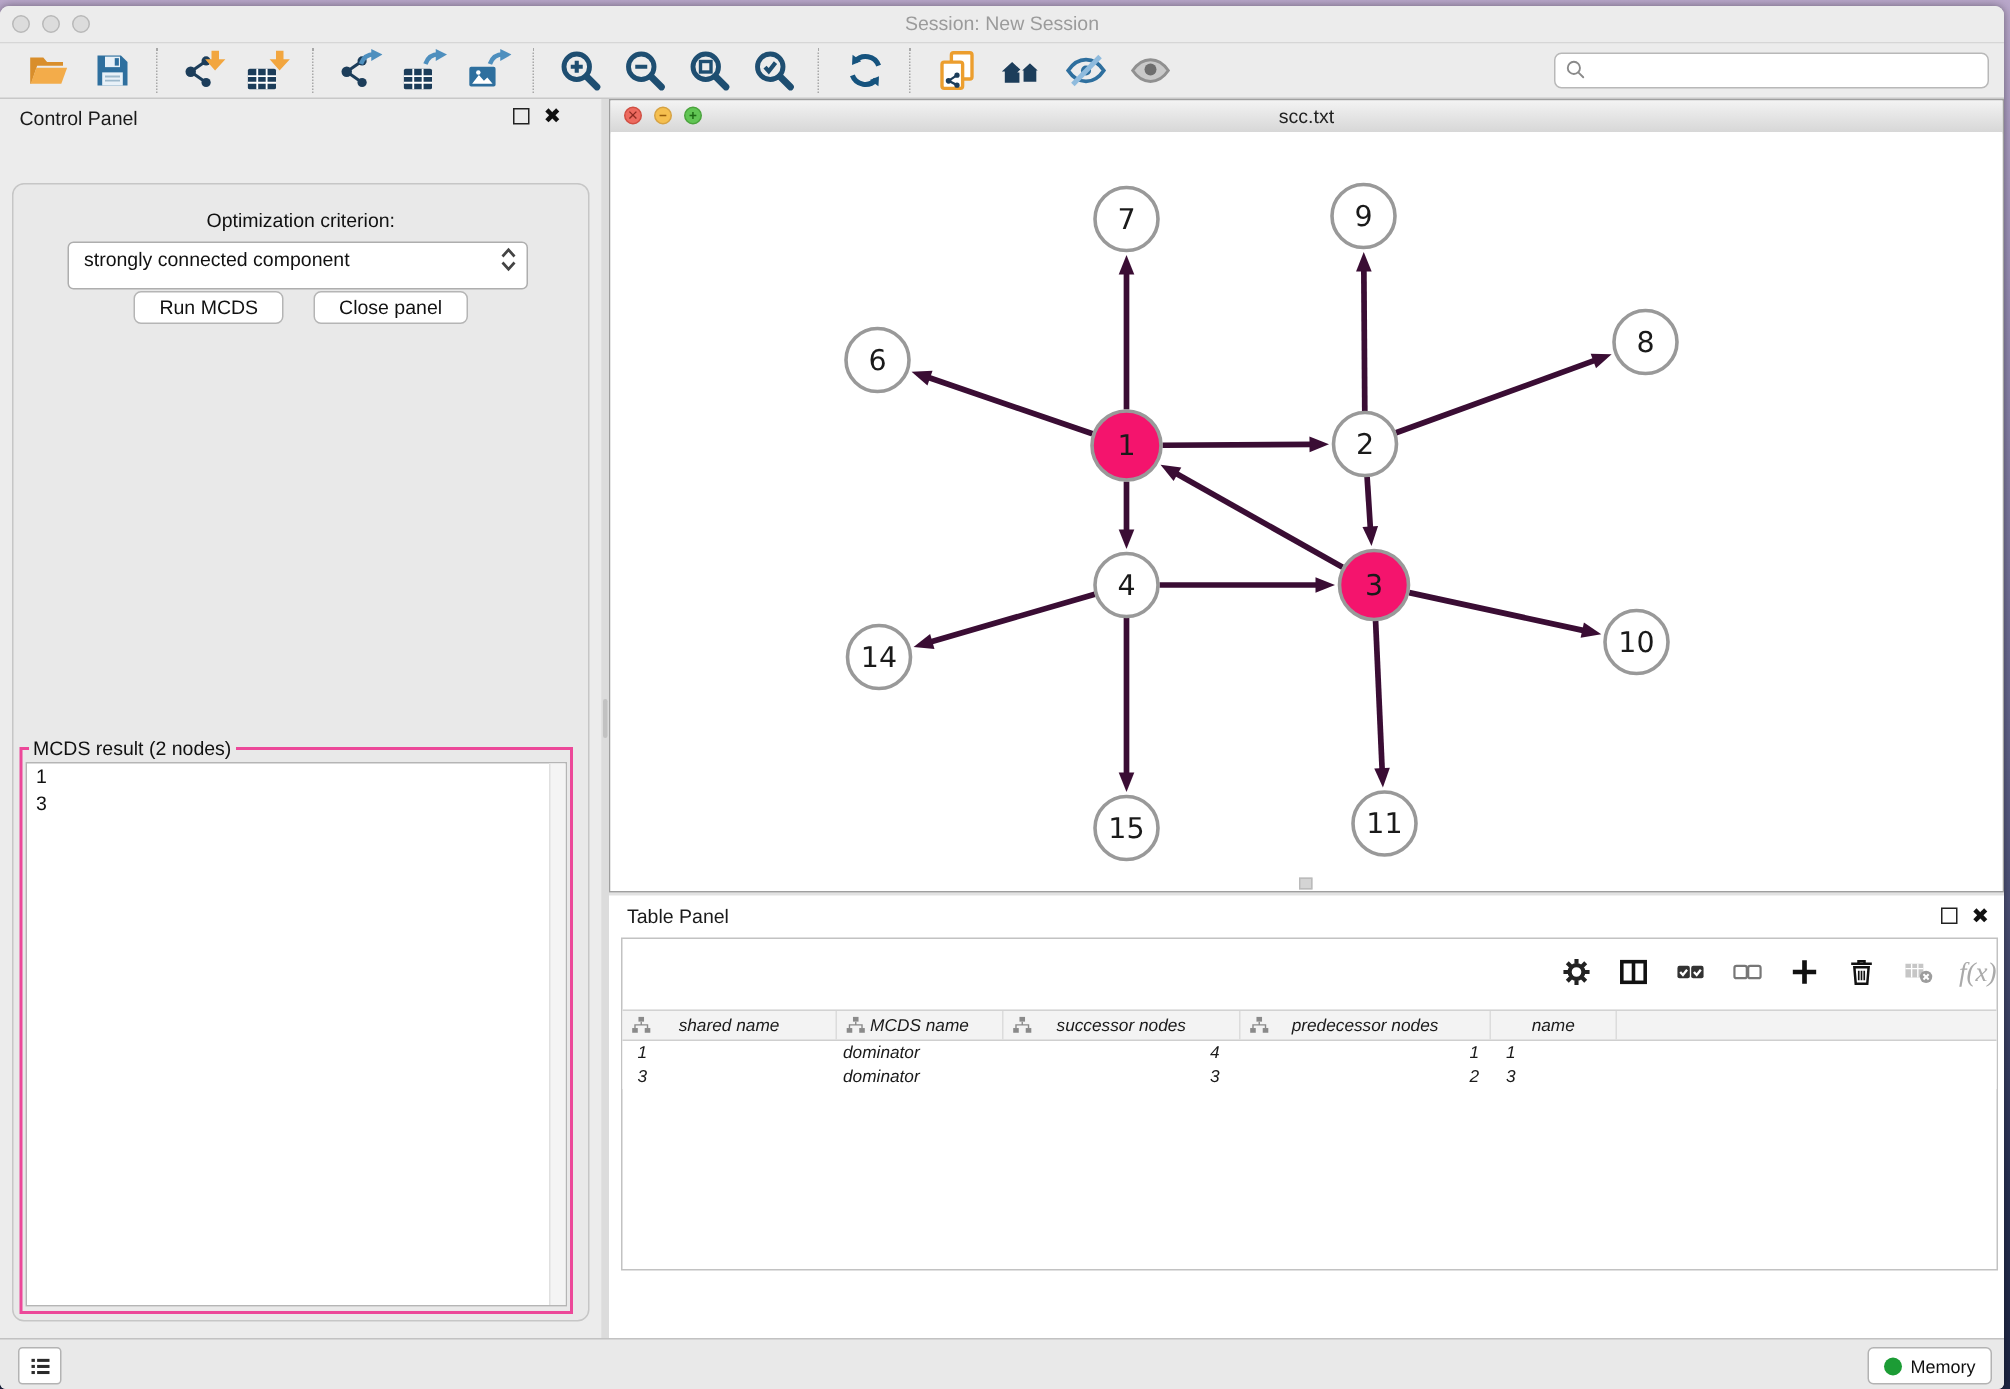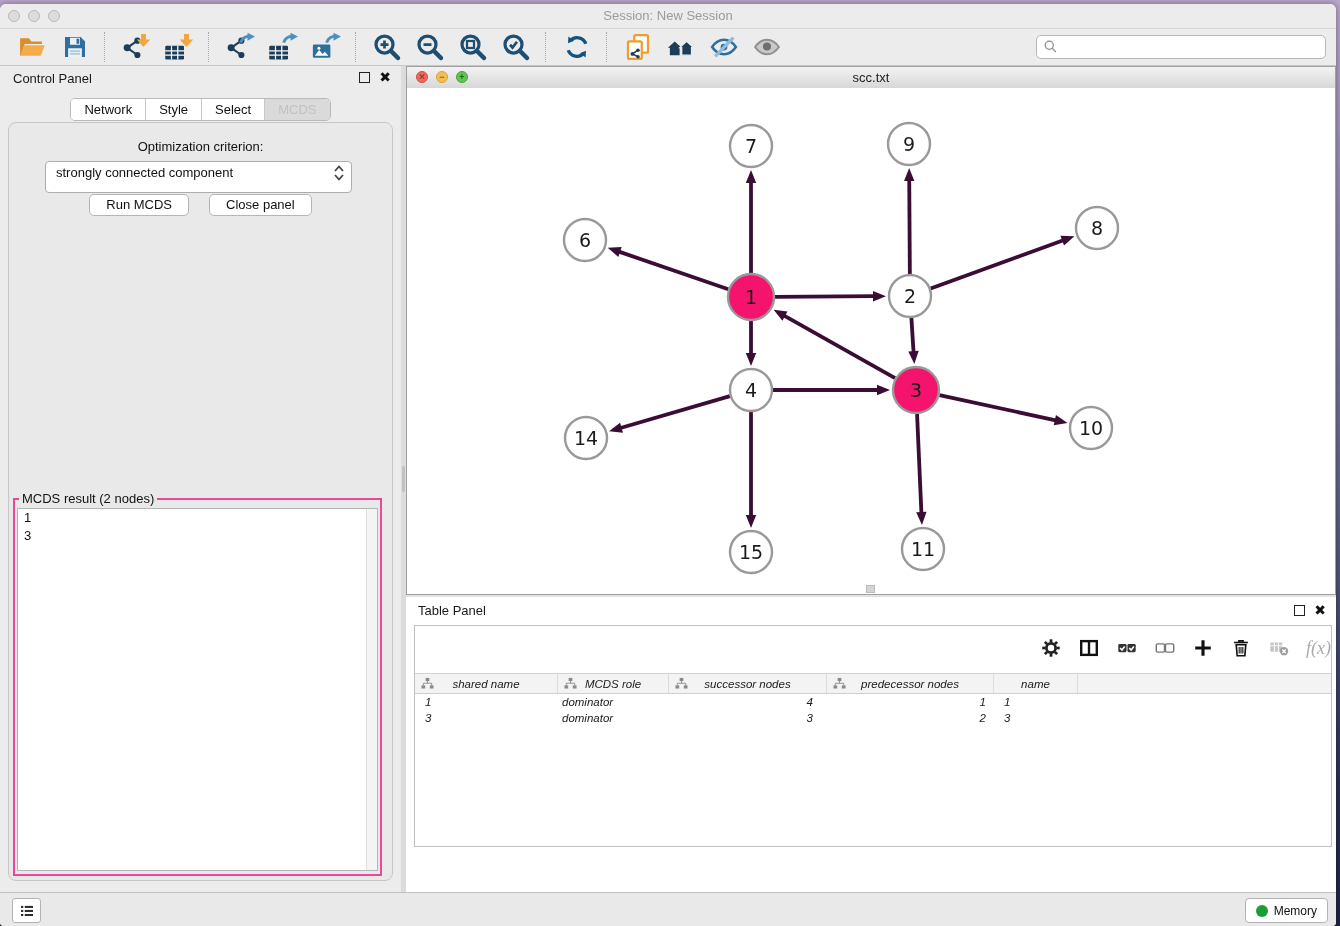--- a/index.html
+++ b/index.html
@@ -33,21 +33,21 @@
   .searchbox input{width:100%;height:100%;box-sizing:border-box;border:1px solid #b8b8b8;border-radius:5px;
                    padding:0 8px 0 26px;font-size:13px;background:#fff;outline:none;color:#333;}
   .searchbox .mag{position:absolute;left:7px;top:4px;width:15px;height:15px;}
   
   .main{position:absolute;left:0;top:62px;right:0;bottom:33px;background:#e2e2e2;}
   .control-panel{position:absolute;left:0;top:0;width:401px;bottom:0;background:#ececec;}
   .v-divider{position:absolute;left:401px;top:0;width:5px;bottom:0;background:#dcdcdc;}
   .v-grip{position:absolute;left:1px;top:400px;width:3px;height:26px;border-radius:2px;background:#c2c2c2;}
   .right-area{position:absolute;left:406px;top:0;right:0;bottom:0;background:#e2e2e2;}
   
-  .cp-header{position:absolute;left:0;top:0;right:0;height:26px;}
+  .cp-header{position:absolute;left:0;top:0;right:17px;height:26px;}
   .cp-title{position:absolute;left:13px;top:5px;font-size:13px;color:#1a1a1a;}
   .panel-btns{position:absolute;right:10px;top:6px;display:flex;gap:9px;align-items:center;}
   .float-btn{width:11px;height:11px;border:1.6px solid #222;box-sizing:border-box;}
   .close-btn{font-size:14px;font-weight:bold;color:#111;line-height:11px;}
   .seg-tabs{display:inline-flex;border:1px solid #b9b9b9;border-radius:5px;overflow:hidden;background:#fff;}
   .seg{padding:3px 13px;font-size:13px;color:#111;background:#fff;border-left:1px solid #c9c9c9;white-space:nowrap;}
   .seg:first-child{border-left:none;}
   .seg.selected{background:#dadada;color:#c2c2c2;}
   .cp-tabs-row{position:absolute;left:0;right:0;top:32px;text-align:center;}
   .cp-content{position:absolute;left:8px;right:8px;top:56px;bottom:12px;background:#e9e9e9;
@@ -293,26 +293,20 @@
   <div class="main">
 
     <div class="control-panel">
       <div class="cp-header">
         <span class="cp-title">Control Panel</span>
         <span class="panel-btns">
           <span class="float-btn"></span>
           <span class="close-btn">✖</span>
         </span>
       </div>
-      <div class="cp-tabs-row"><span class="seg-tabs" id="cp-tabs">
-            <span class="seg">Network</span>
-            <span class="seg">Style</span>
-            <span class="seg">Select</span>
-            <span class="seg selected">MCDS</span>
-          </span></div>
       <div class="cp-content">
         <div class="opt-label">Optimization criterion:</div>
         <div class="dropdown">
           <span>strongly connected component</span>
           <span class="chev">
             <svg viewBox="0 0 12 18">
                 <path d="M2 7l4-4.5L10 7" fill="none" stroke="#444" stroke-width="1.8"></path>
                 <path d="M2 11l4 4.5L10 11" fill="none" stroke="#444" stroke-width="1.8"></path>
               </svg>
           </span>
@@ -519,21 +513,21 @@
                 </div>
                 <div class="th" style="width: 111px;">
                   <svg class="tree" viewBox="0 0 14 14">
                     <g fill="#8a8a8a">
                       <rect x="5" y="1" width="4" height="3.4"></rect>
                       <rect x="0.5" y="9" width="4" height="3.4"></rect>
                       <rect x="9.5" y="9" width="4" height="3.4"></rect>
                     </g>
                     <path d="M7 4.4v2.3M2.5 9V6.7h9V9" stroke="#8a8a8a" fill="none"></path>
                   </svg>
-                  <span>MCDS role</span>
+                  <span>MCDS name</span>
                 </div>
                 <div class="th" style="width: 158px;">
                   <svg class="tree" viewBox="0 0 14 14">
                     <g fill="#8a8a8a">
                       <rect x="5" y="1" width="4" height="3.4"></rect>
                       <rect x="0.5" y="9" width="4" height="3.4"></rect>
                       <rect x="9.5" y="9" width="4" height="3.4"></rect>
                     </g>
                     <path d="M7 4.4v2.3M2.5 9V6.7h9V9" stroke="#8a8a8a" fill="none"></path>
                   </svg>

